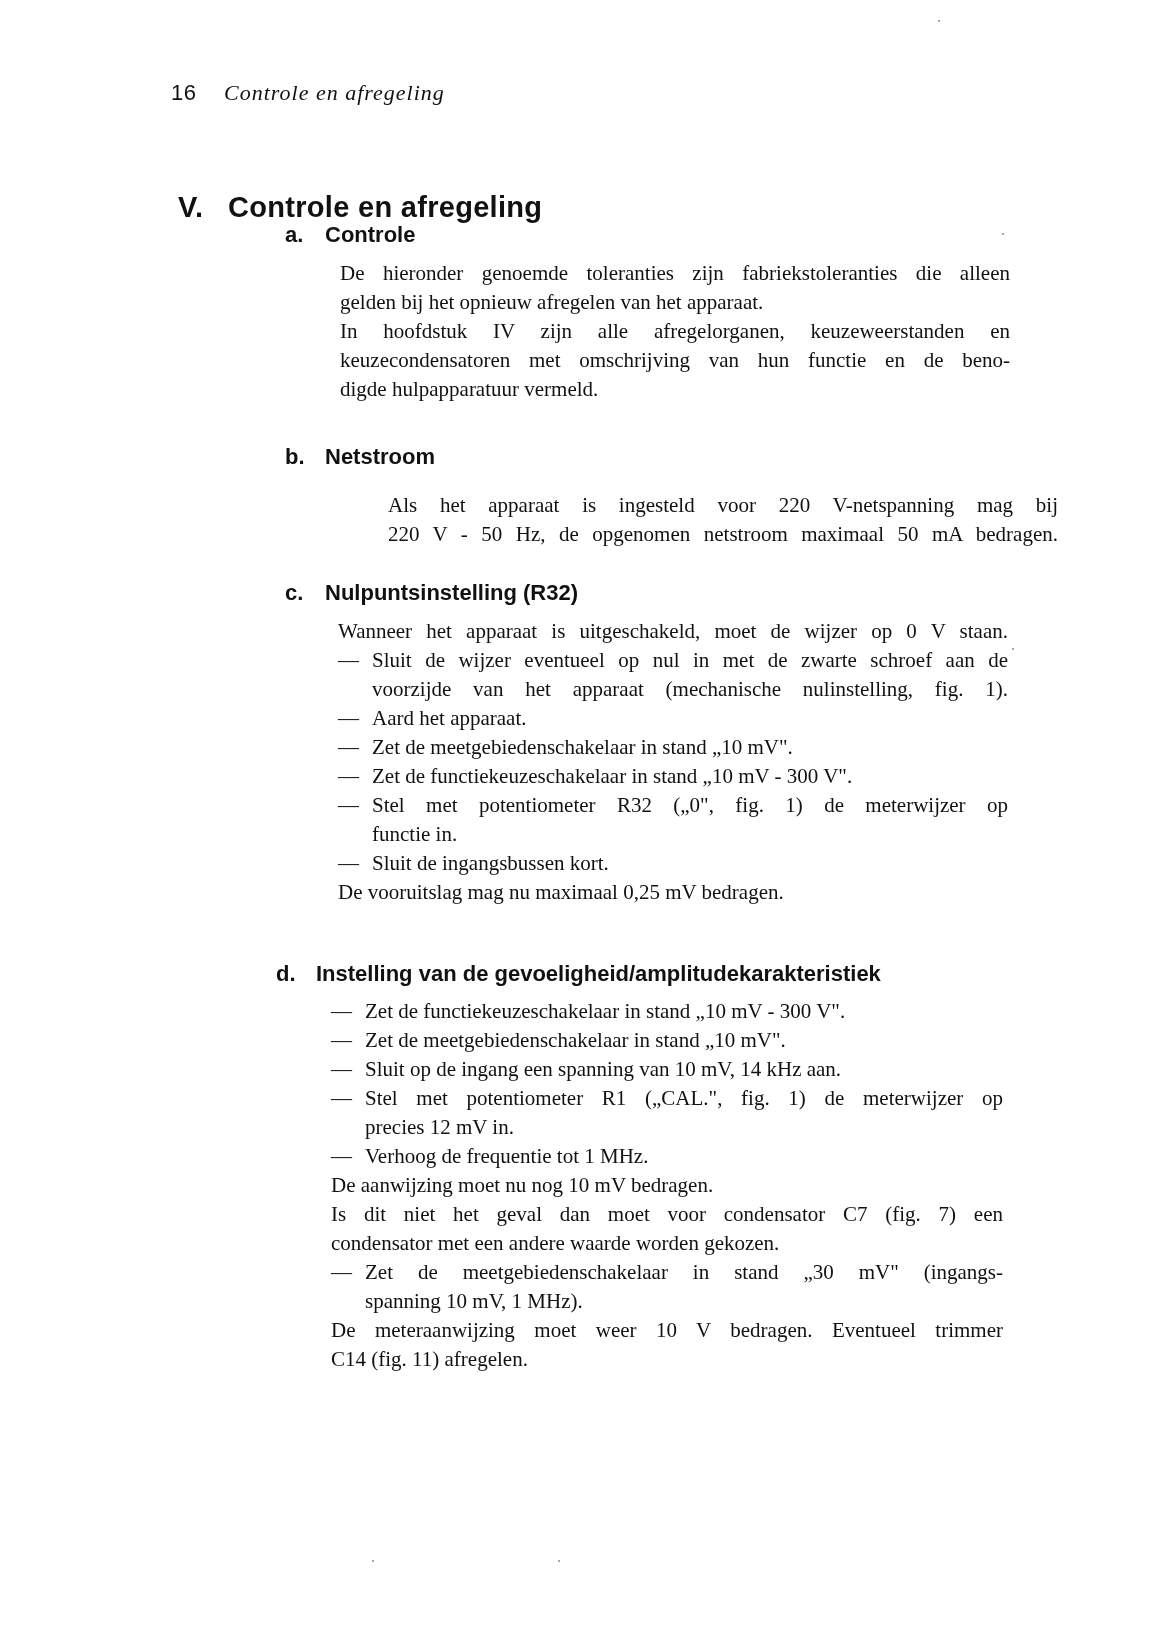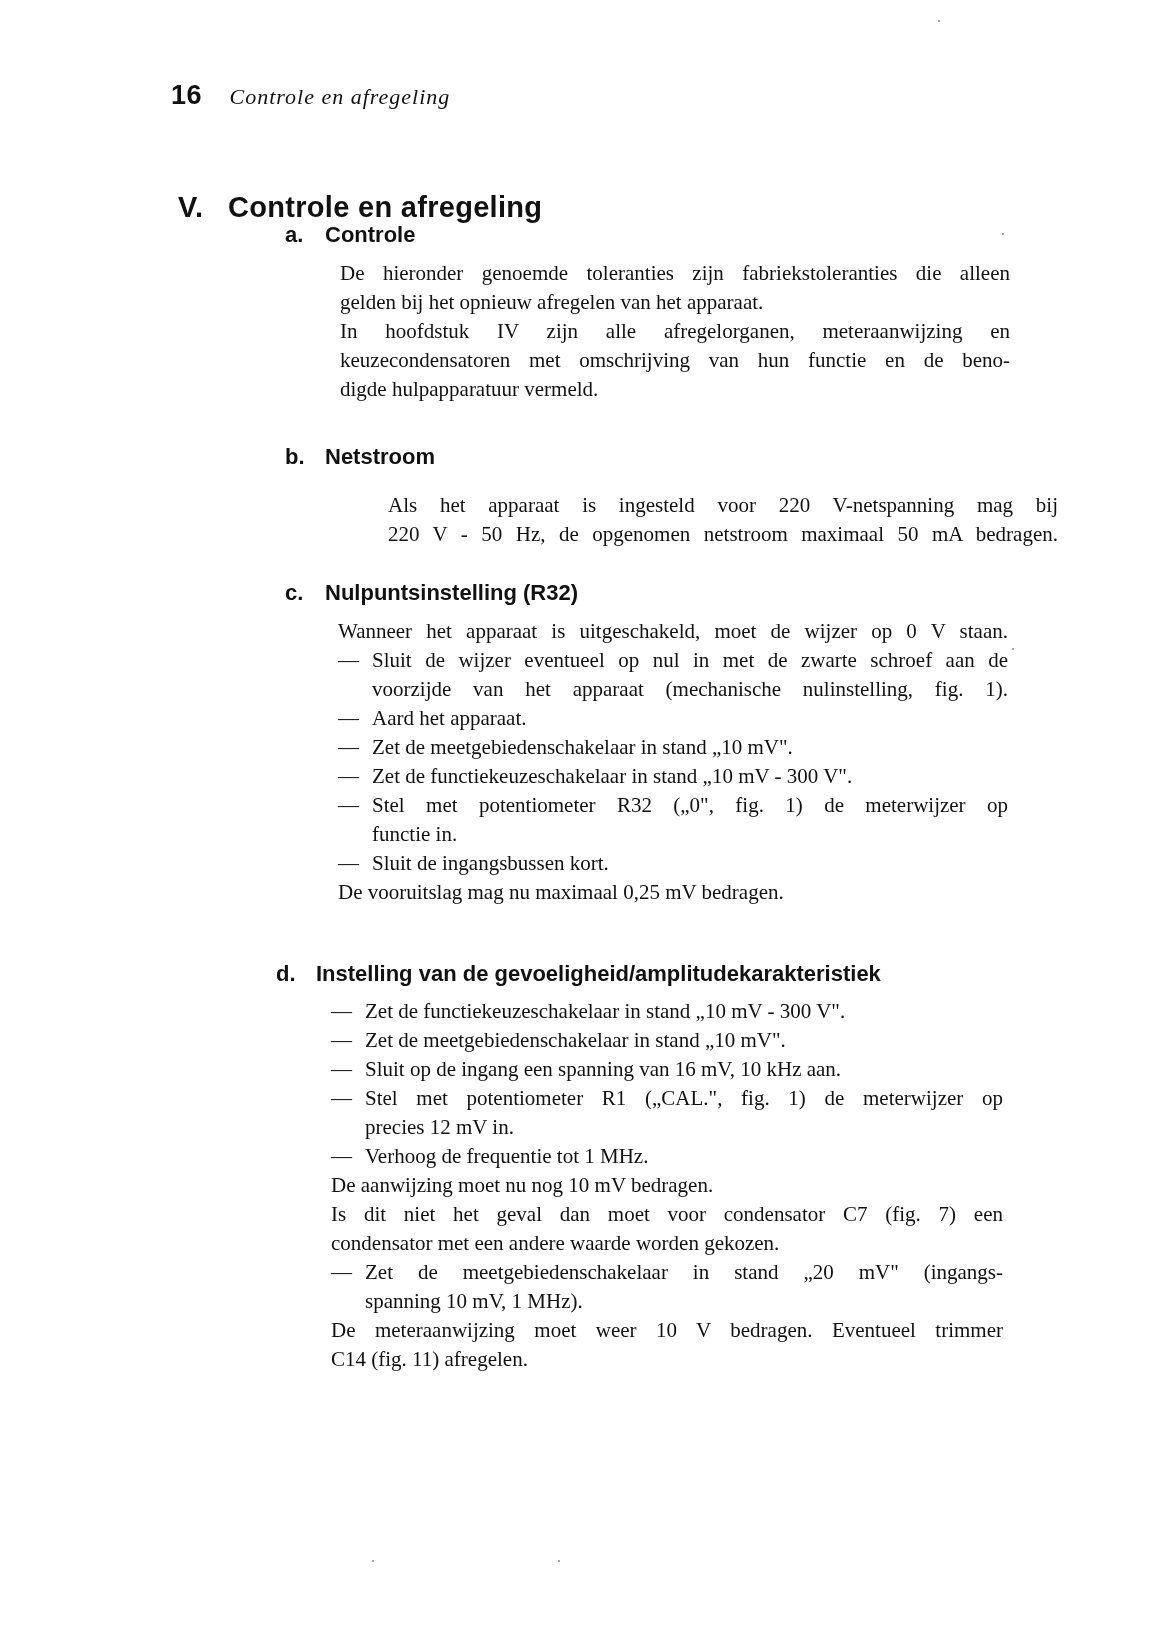--- a/index.html
+++ b/index.html
@@ -1,19 +1,19 @@
 <!DOCTYPE html>
 <html><head>
 <meta charset="utf-8">
 <style>
   html, body { margin: 0; padding: 0; background: #ffffff; }
   body { width: 1172px; height: 1646px; position: relative; overflow: hidden; color: #111; }
 
   .running-head { position: absolute; left: 171px; top: 80px; font-size: 22px; }
-  .running-head .pnum { font-family: "Liberation Sans", sans-serif; font-weight: bold; font-size: 27px; letter-spacing: 0.5px; }
+  .running-head .pnum { font-family: "Liberation Sans", sans-serif; font-weight: normal; font-size: 22px; letter-spacing: 0.5px; }
   .running-head .ptitle { font-family: "Liberation Serif", serif; font-style: italic; font-size: 22px; margin-left: 22px; letter-spacing: 1px; }
 
   .chapter-title { position: absolute; left: 170px; top: 183px; font-family: "Liberation Sans", sans-serif; font-weight: bold; font-size: 29px; letter-spacing: 0.3px; margin: 8px; }
   .chapter-title .num { display: inline-block; width: 50px; }
   .sec-head { position: absolute; font-family: "Liberation Sans", sans-serif; font-weight: bold; font-size: 22px; margin: 0; white-space: nowrap; }
   .sec-head .letter { display: inline-block; width: 40px; }
 
   .para { position: absolute; font-family: "Liberation Serif", serif; font-size: 21px; line-height: 29px; text-align: justify; margin: 0; }
   .line { display: block; white-space: nowrap; }
   .jline { display: block; text-align: justify; text-align-last: justify; }
@@ -37,21 +37,21 @@
   <h1 class="chapter-title">
     <span class="num">V.</span><span>Controle en afregeling</span>
   </h1>
 
   <h2 class="sec-head" style="left:285px; top:222px;">
     <span class="letter">a.</span><span>Controle</span>
   </h2>
   <div class="para" style="left:340px; top:259px; width:670px;">
     <span class="jline">De hieronder genoemde toleranties zijn fabriekstoleranties die alleen</span>
     <span class="line">gelden bij het opnieuw afregelen van het apparaat.</span>
-    <span class="jline">In hoofdstuk IV zijn alle afregelorganen, meteraanwijzing en</span>
+    <span class="jline">In hoofdstuk IV zijn alle afregelorganen, keuzeweerstanden en</span>
     <span class="jline">keuzecondensatoren met omschrijving van hun functie en de beno-</span>
     <span class="line">digde hulpapparatuur vermeld.</span>
   </div>
 
   <h2 class="sec-head" style="left:285px; top:444px;">
     <span class="letter">b.</span><span>Netstroom</span>
   </h2>
   <div class="para" style="left:340px; top:491px; width:670px;margin-left:48px;">
     <span class="jline">Als het apparaat is ingesteld voor 220 V-netspanning mag bij</span>
     <span class="jline">220 V - 50 Hz, de opgenomen netstroom maximaal 50 mA bedragen.</span>
@@ -98,37 +98,37 @@
     <div class="dash-item">
       <span class="dash">—</span>
       <span class="dash-text line">Zet de functiekeuzeschakelaar in stand „10 mV - 300 V".</span>
     </div>
     <div class="dash-item">
       <span class="dash">—</span>
       <span class="dash-text line">Zet de meetgebiedenschakelaar in stand „10 mV".</span>
     </div>
     <div class="dash-item">
       <span class="dash">—</span>
-      <span class="dash-text line">Sluit op de ingang een spanning van 16 mV, 10 kHz aan.</span>
+      <span class="dash-text line">Sluit op de ingang een spanning van 10 mV, 14 kHz aan.</span>
     </div>
     <div class="dash-item">
       <span class="dash">—</span>
       <span class="dash-text jline">Stel met potentiometer R1 („CAL.", fig. 1) de meterwijzer op</span>
       <span class="dash-text line">precies 12 mV in.</span>
     </div>
     <div class="dash-item">
       <span class="dash">—</span>
       <span class="dash-text line">Verhoog de frequentie tot 1 MHz.</span>
     </div>
     <span class="line">De aanwijzing moet nu nog 10 mV bedragen.</span>
     <span class="jline">Is dit niet het geval dan moet voor condensator C7 (fig. 7) een</span>
     <span class="line">condensator met een andere waarde worden gekozen.</span>
     <div class="dash-item">
       <span class="dash">—</span>
-      <span class="dash-text jline">Zet de meetgebiedenschakelaar in stand „20 mV" (ingangs-</span>
+      <span class="dash-text jline">Zet de meetgebiedenschakelaar in stand „30 mV" (ingangs-</span>
       <span class="dash-text line">spanning 10 mV, 1 MHz).</span>
     </div>
     <span class="jline">De meteraanwijzing moet weer 10 V bedragen. Eventueel trimmer</span>
     <span class="line">C14 (fig. 11) afregelen.</span>
   </div>
 
   <span class="speck" style="left:938px; top:20px;"></span>
   <span class="speck" style="left:1002px; top:233px;"></span>
   <span class="speck" style="left:1012px; top:648px;"></span>
   <span class="speck" style="left:372px; top:1560px;"></span>

